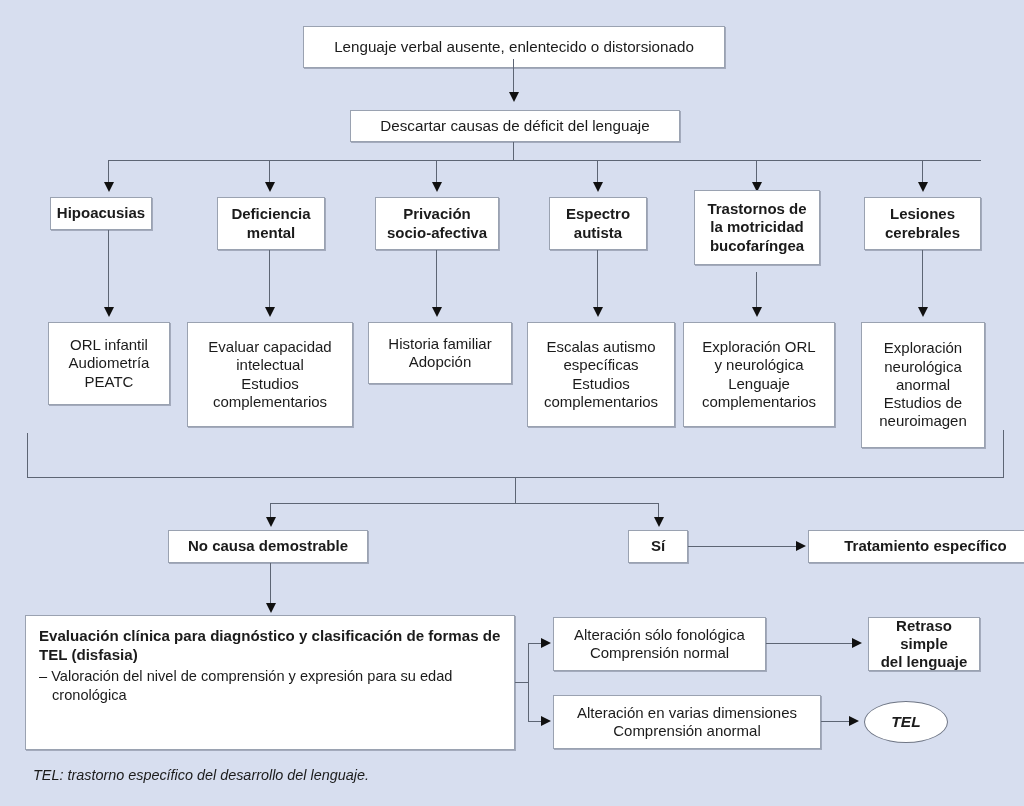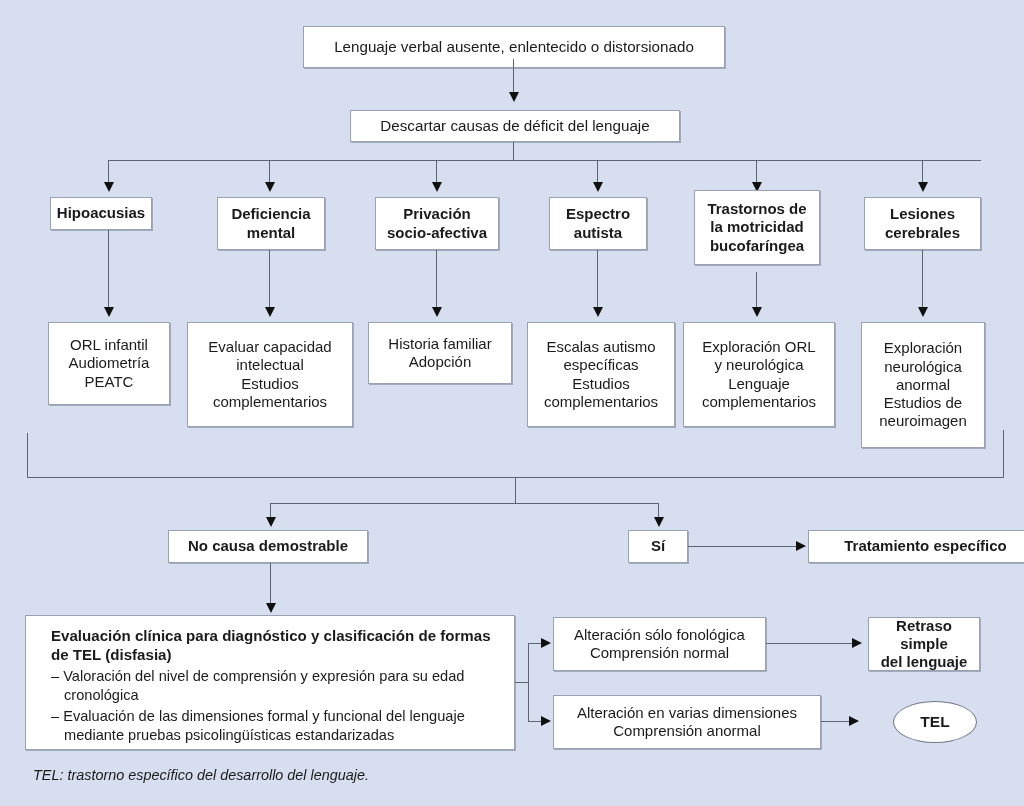--- a/index.html
+++ b/index.html
@@ -80,21 +80,21 @@
     border-left: 10px solid #101010;
   }
 
   
   .evalbox {
     position: absolute;
     box-sizing: border-box;
     background: #ffffff;
     border: 1px solid #9aa2b1;
     box-shadow: 1px 1px 0 0 rgba(120,128,145,0.55);
-    padding: 10px 12px 8px 25px;
+    padding: 10px 12px 8px 13px;
     color: #1b1b1b;
     font-size: 14.6px;
     line-height: 1.33;
   }
   .evalbox .hdr {
     font-weight: bold;
     font-size: 15.1px;
     line-height: 1.26;
     margin-bottom: 3px;
   }
@@ -254,21 +254,20 @@
   <div class="node bold" style="left:808px; top:530px; width:235px; height:33px;">
     <span>Tratamiento específico</span>
   </div>
 
   <div class="ln vline" style="left:270px; top:563px; height:45px;"></div>
   <div class="arrow-down" style="left:265.5px; top:603px;"></div>
 
   <div class="evalbox" style="left:25px; top:615px; width:490px; height:135px;">
     <div class="hdr">Evaluación clínica para diagnóstico y clasificación de formas de TEL (disfasia)</div>
     <span class="bullet">– Valoración del nivel de comprensión y expresión para su edad cronológica</span>
-    <span class="bullet">– Evaluación de las dimensiones formal y funcional del lenguaje mediante pruebas psicolingüísticas estandarizadas</span>
   </div>
 
   <div class="ln hline" style="left:515px; top:682px; width:14px;"></div>
   <div class="ln vline" style="left:528px; top:644px; height:78px;"></div>
 
   <div class="ln hline" style="left:528px; top:643px; width:15px;"></div>
   <div class="arrow-right" style="left:541px; top:638px;"></div>
 
   <div class="ln hline" style="left:528px; top:721px; width:15px;"></div>
   <div class="arrow-right" style="left:541px; top:716px;"></div>
@@ -287,19 +286,19 @@
   <div class="arrow-right" style="left:852px; top:638px;"></div>
 
   <div class="ln hline" style="left:821px; top:721px; width:30px;"></div>
   <div class="arrow-right" style="left:849px; top:716px;"></div>
 
   <div class="node bold" style="left:868px; top:617px; width:112px; height:54px;">
     <span style="white-space:pre-line">Retraso simple
 del lenguaje</span>
   </div>
 
-  <div class="oval" style="left:893px; top:701px; width:84px; height:42px;">
+  <div class="oval" style="left:864px; top:701px; width:84px; height:42px;font-style:italic;">
     <span>TEL</span>
   </div>
 
   <div class="footnote" style="left:33px; top:767px;">TEL: trastorno específico del desarrollo del lenguaje.</div>
 
 </div>
 
 </body></html>

